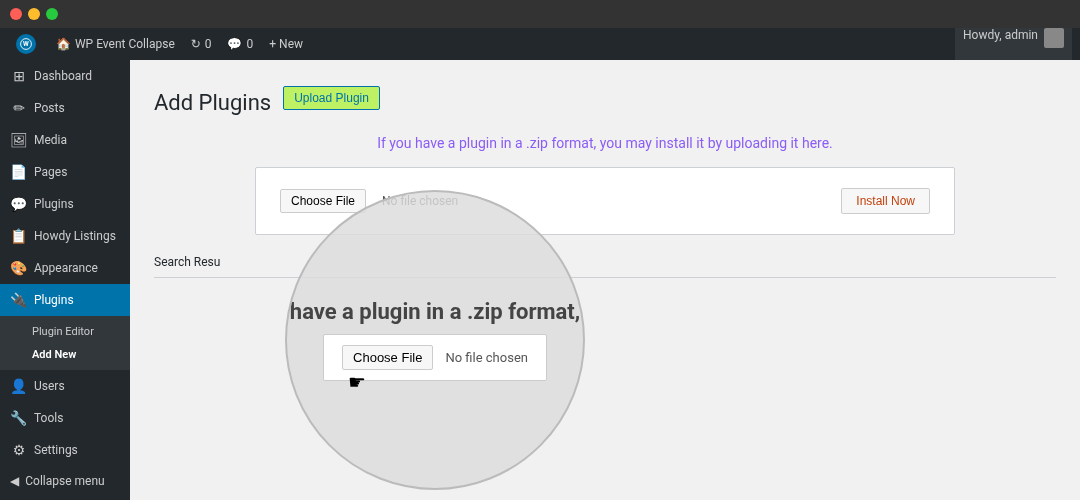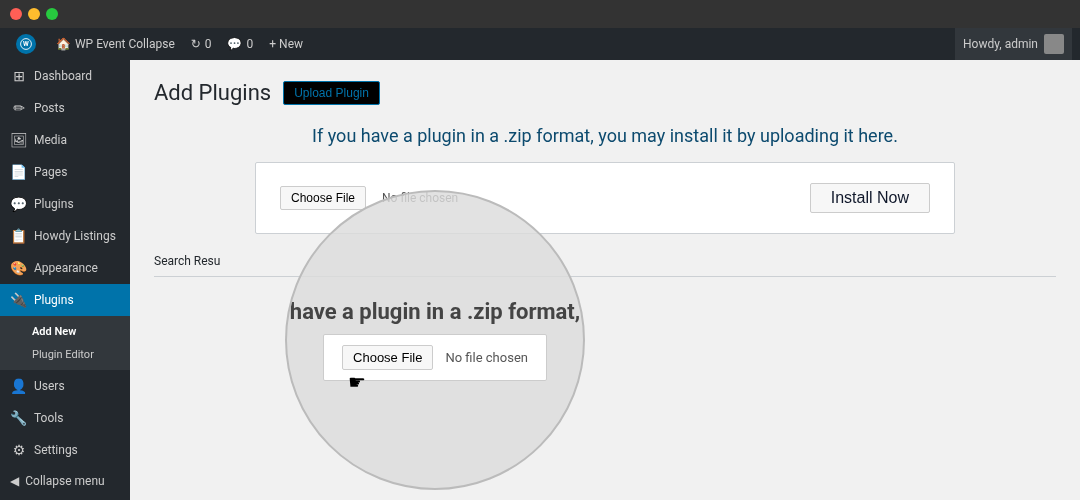--- a/index.html
+++ b/index.html
@@ -42,21 +42,21 @@
     .admin-bar-right {
       margin-left: auto;
       color: #ccc;
       font-size: 12px;
       padding-right: 8px;
     }
     .howdy-box {
       background: #32373c;
       padding: 0 8px;
       height: 32px;
-      display: flex; align-items: center; gap: 6px;
+      display: flex; align-items: flex-start; gap: 6px;
     }
     .howdy-avatar {
       width: 20px; height: 20px; background: #888; border-radius: 2px;
     }
 
     
     .layout {
       display: flex;
       height: calc(500px - 28px - 32px);
     }
@@ -102,34 +102,34 @@
       background: #f1f1f1;
       padding: 20px 24px;
       position: relative;
       overflow: hidden;
     }
 
     .page-header {
       display: flex; align-items: center; gap: 12px; margin-bottom: 20px;
     }
     .page-title {
-      font-size: 22px; font-weight: 400; color: #23282d;
+      font-size: 22px; font-weight: 400; color: #23282d; margin-top: 10px;
     }
     .upload-plugin-btn {
       border: 1px solid #0073aa;
-      background: #000000;
+      background: #bef264;
       color: #0073aa;
       padding: 4px 10px;
       font-size: 12px;
       cursor: pointer;
       border-radius: 2px;
     }
 
     .info-text {
-      color: #0c4a6e; font-size: 18px; margin-bottom: 16px;
+      color: #8b5cf6; font-size: 14px; margin-bottom: 16px;
       text-align: center;
       width: 100%;
     }
 
     .upload-box {
       background: #fff;
       border: 1px solid #ccd0d4;
       border-radius: 2px;
       padding: 20px 24px;
       max-width: 700px;
@@ -146,25 +146,25 @@
       cursor: pointer;
       border-radius: 2px;
       white-space: nowrap;
     }
     .no-file-text {
       color: #555; font-size: 12px; flex: 1;
     }
     .install-now-btn {
       background: #f7f7f7;
       border: 1px solid #ccc;
-      padding: 5px 20px;
-      font-size: 16px;
-      cursor: pointer;
-      border-radius: 2px;
-      color: #0f172a;
+      padding: 5px 14px;
+      font-size: 12px;
+      cursor: pointer;
+      border-radius: 2px;
+      color: #c2410c;
       margin-left: auto;
     }
 
     
     .search-bar {
       margin-top: 20px;
       display: flex; align-items: flex-start;
       border-bottom: 1px solid #ccd0d4;
       padding-bottom: 8px;
     }
@@ -291,25 +291,25 @@
     </div>
     <div class="sidebar-item">
       <span class="icon">🎨</span>
       <span>Appearance</span>
     </div>
     <div class="sidebar-item active">
       <span class="icon">🔌</span>
       <span>Plugins</span>
     </div>
     <div class="sidebar-submenu">
+      <div class="sidebar-submenu-item">
+        <span>Plugin Editor</span>
+      </div>
       <div class="sidebar-submenu-item active">
         <span>Add New</span>
-      </div>
-      <div class="sidebar-submenu-item">
-        <span>Plugin Editor</span>
       </div>
     </div>
     <div class="sidebar-item">
       <span class="icon">👤</span>
       <span>Users</span>
     </div>
     <div class="sidebar-item">
       <span class="icon">🔧</span>
       <span>Tools</span>
     </div>

